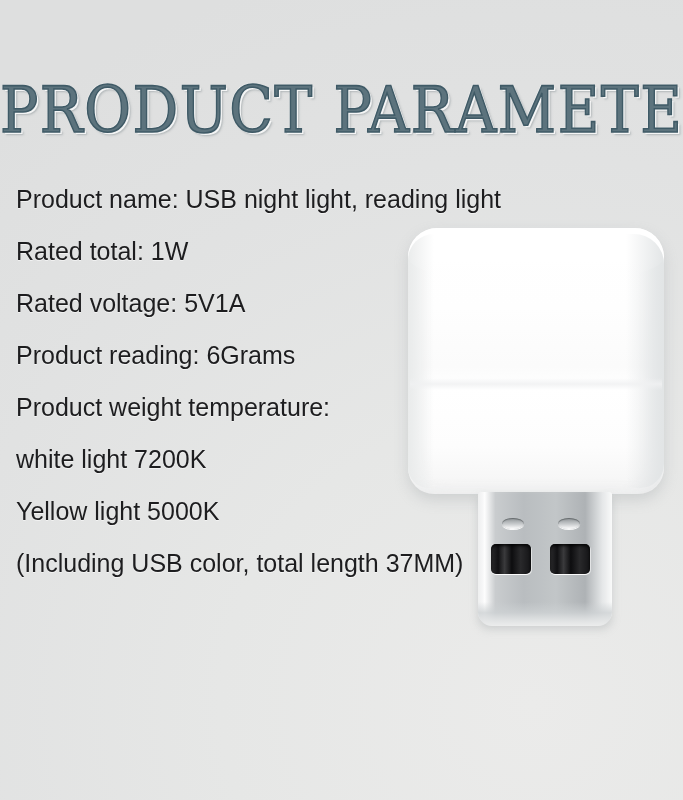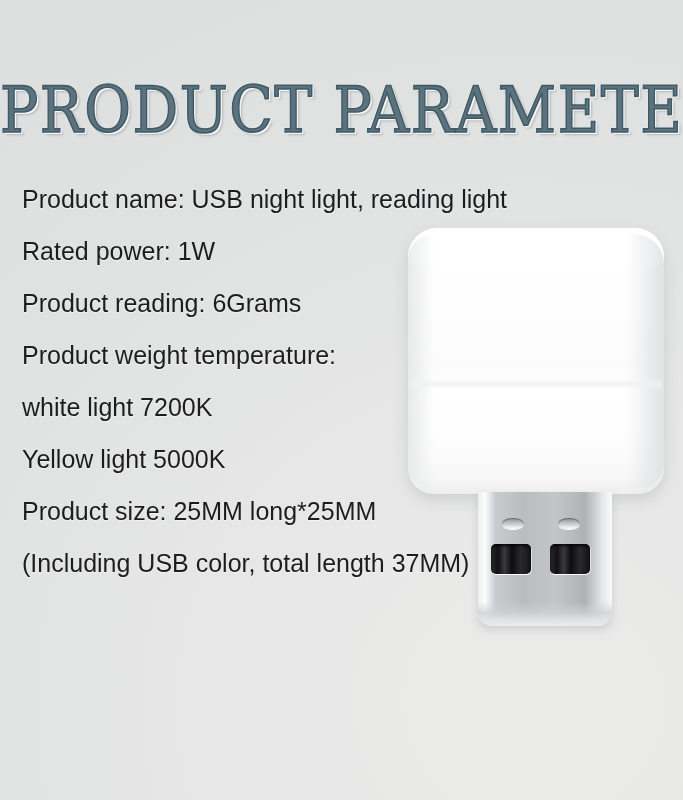--- a/index.html
+++ b/index.html
@@ -45,21 +45,21 @@
        3px 3px 2px rgba(120,130,135,0.45),
       -1px -1px 0 rgba(255,255,255,0.5);
     white-space: nowrap;
     transform: scaleY(1.12);
     transform-origin: center top;
   }
 
   
   .specs {
     position: absolute;
-    left: 22px;
+    left: 16px;
     top: 173px;
     width: 540px;
   }
   .spec-line {
     font-family: "Liberation Sans", sans-serif;
     font-size: 25px;
     line-height: 52px;
     color: #1d1d1f;
     white-space: nowrap;
     text-shadow: 0 1px 0 rgba(255,255,255,0.55);
@@ -209,26 +209,26 @@
 <body>
 
 <div id="page">
 
   <div class="title-wrap">
     <div class="title">PRODUCT PARAMETER</div>
   </div>
 
   <div class="specs">
     <div class="spec-line">Product name: USB night light, reading light</div>
-    <div class="spec-line">Rated power: 1W</div>
+    <div class="spec-line">Rated total: 1W</div>
+    <div class="spec-line">Rated voltage: 5V1A</div>
     <div class="spec-line">Product reading: 6Grams</div>
     <div class="spec-line">Product weight temperature:</div>
     <div class="spec-line">white light 7200K</div>
     <div class="spec-line">Yellow light 5000K</div>
-    <div class="spec-line">Product size: 25MM long*25MM</div>
     <div class="spec-line">(Including USB color, total length 37MM)</div>
   </div>
 
   <div class="product">
     <div class="body-shadow"></div>
     <div class="lamp-body"></div>
     <div class="lamp-top-dome"></div>
     <div class="lamp-edge-l"></div>
     <div class="lamp-edge-r"></div>
     <div class="lamp-seam"></div>

